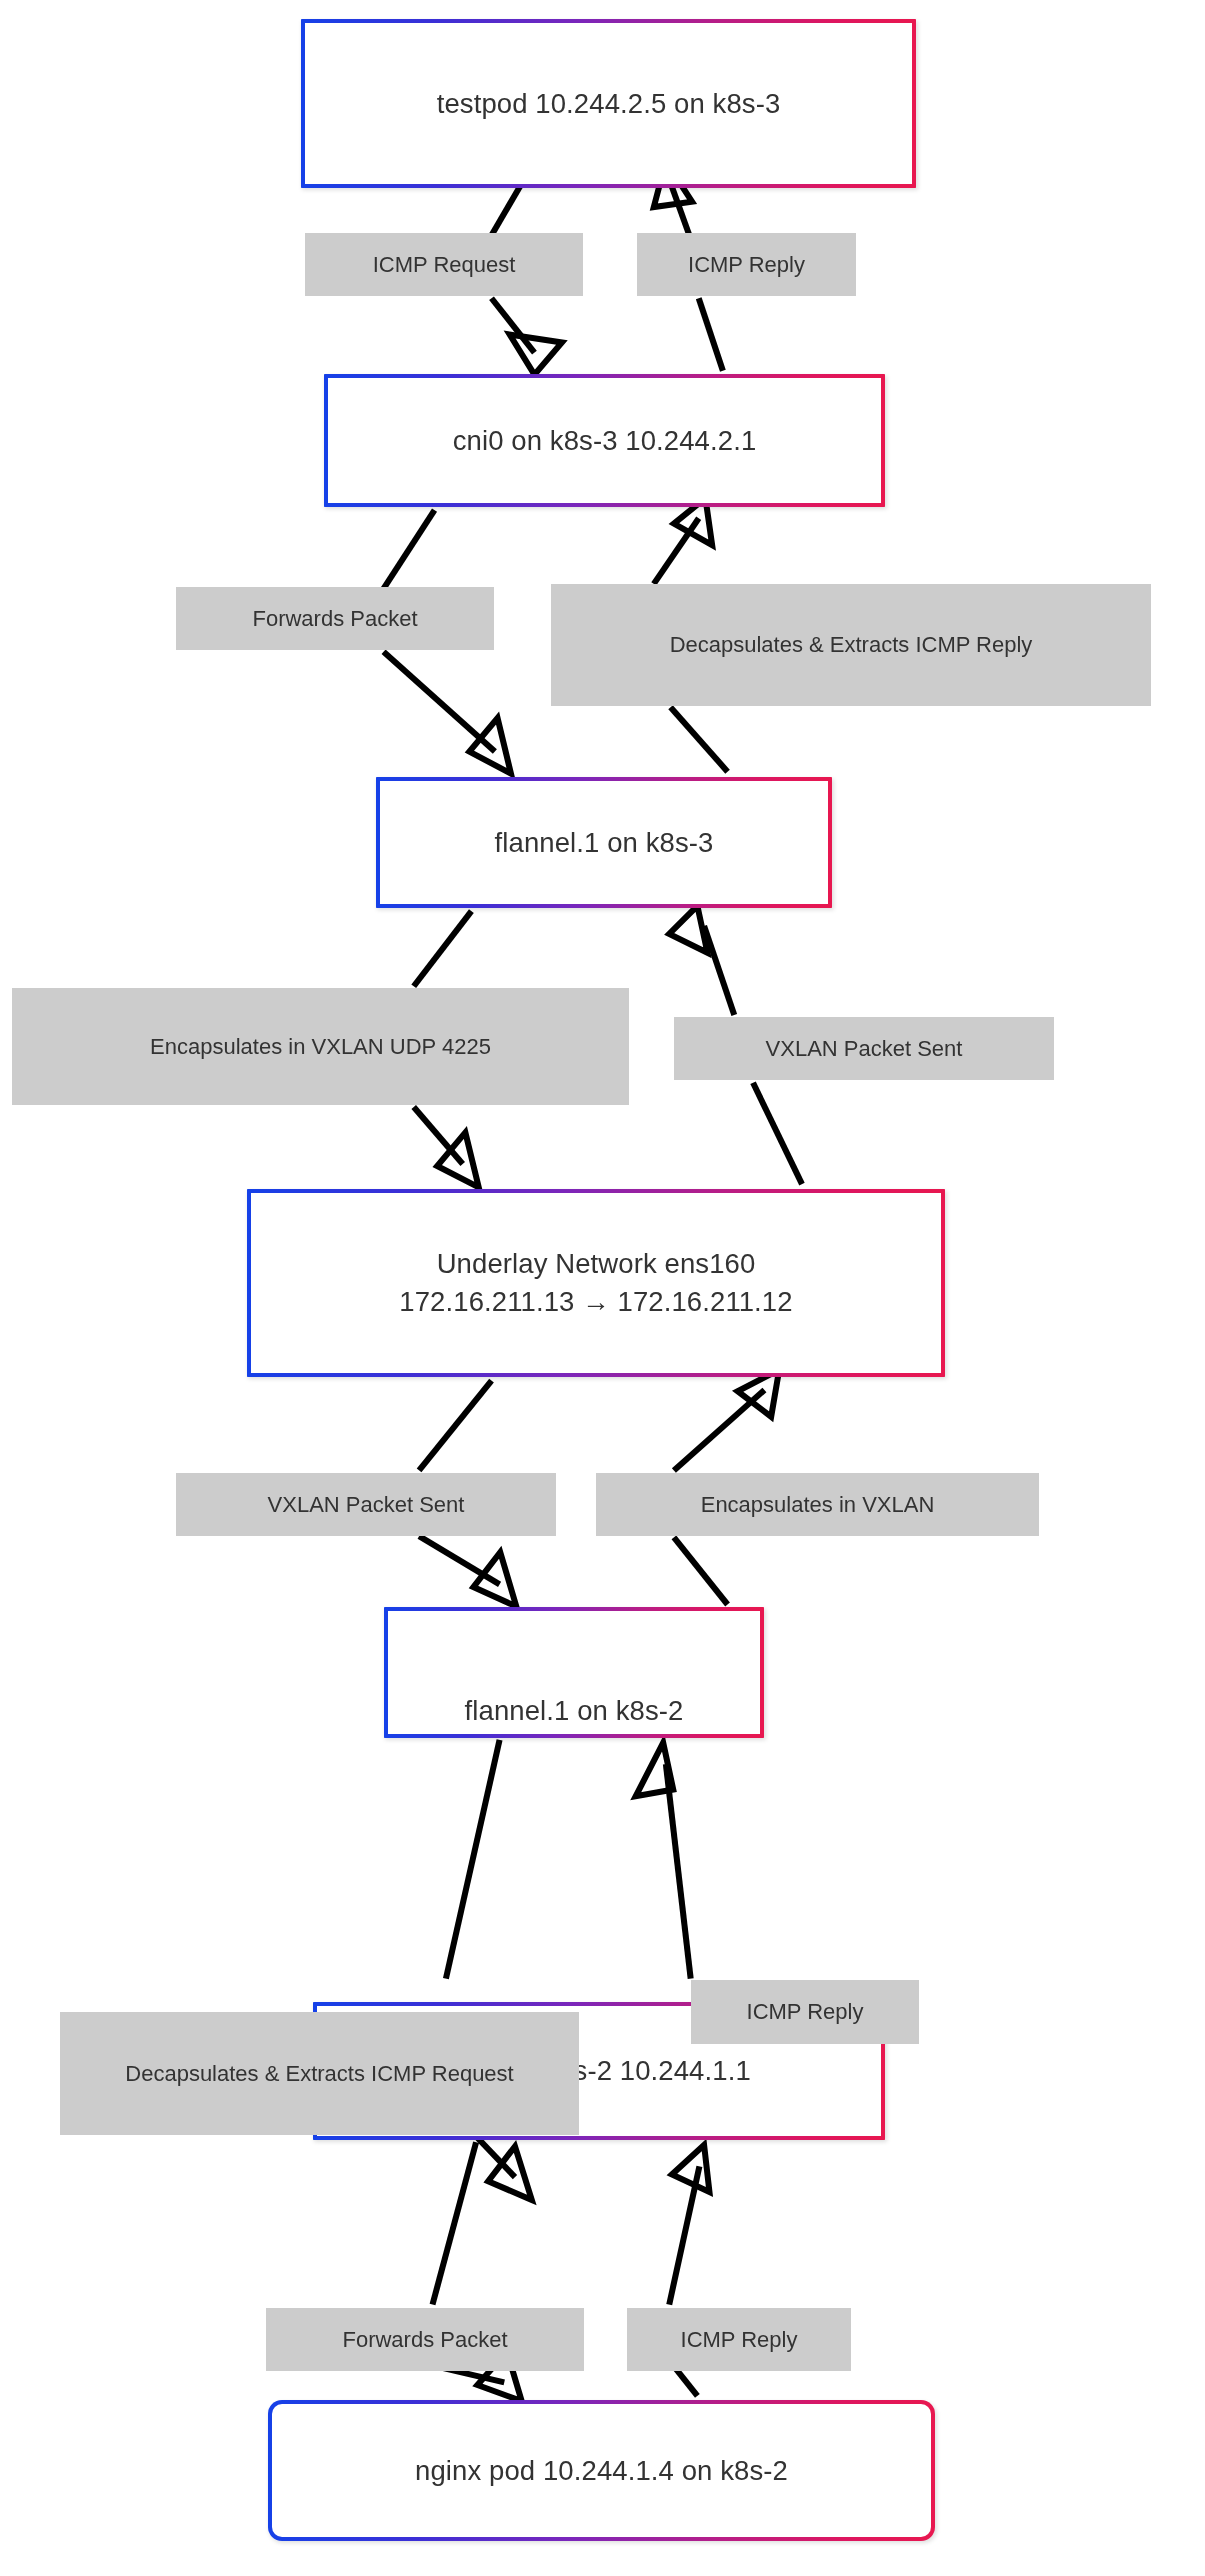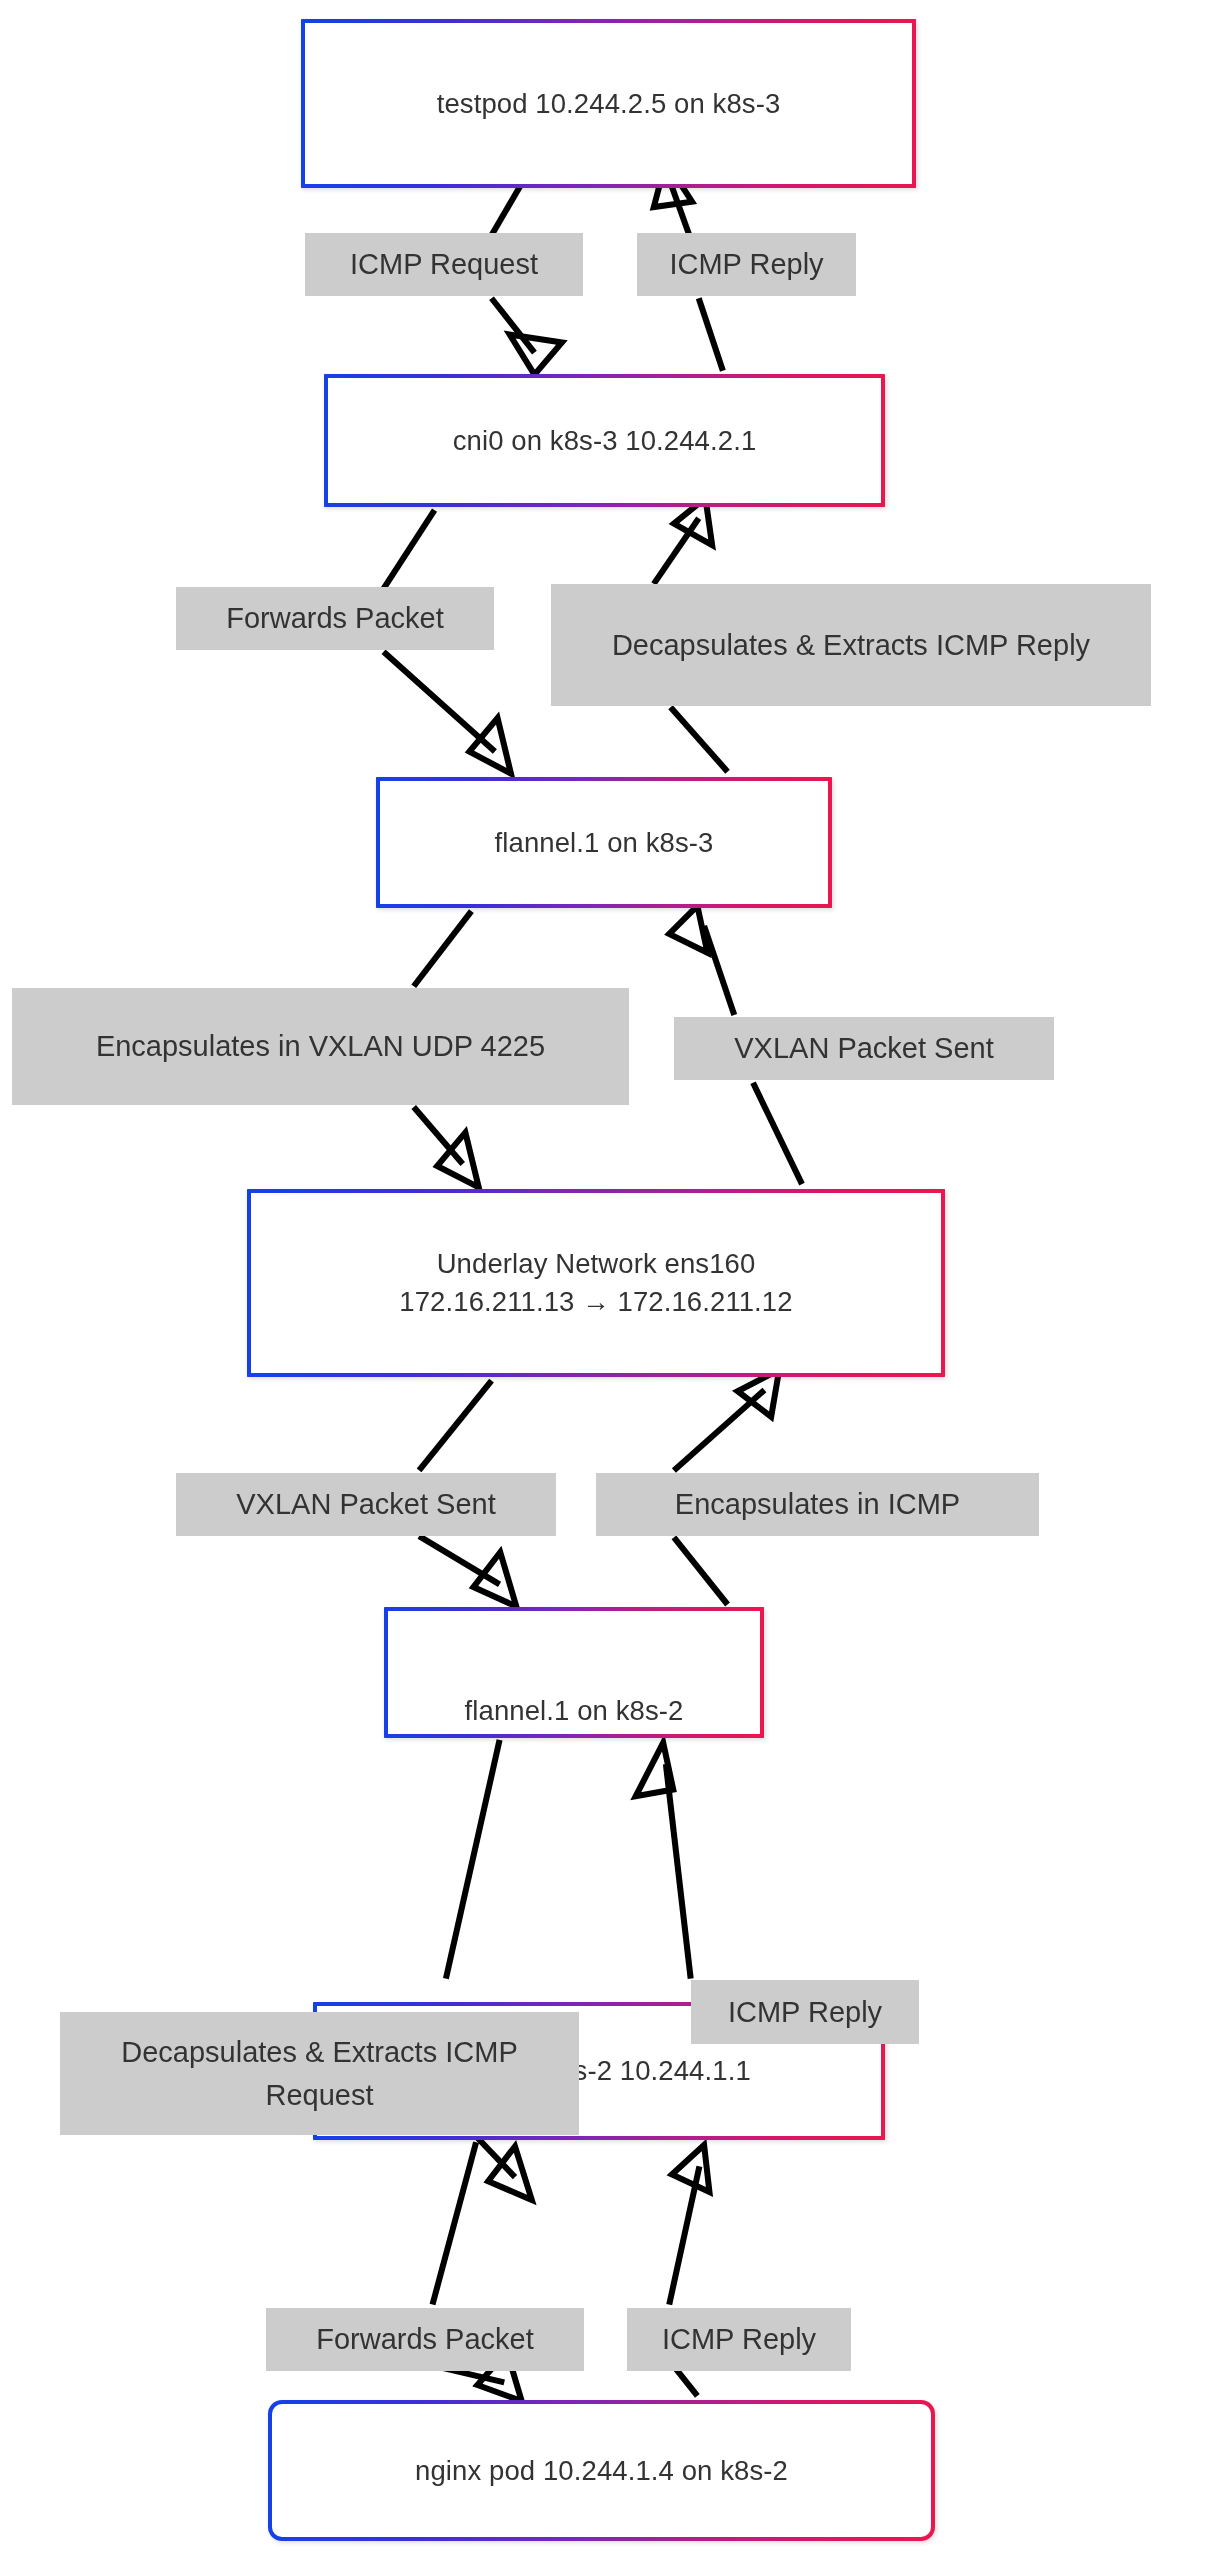--- a/index.html
+++ b/index.html
@@ -52,21 +52,21 @@
     width: 100%;
   }
   .node-line {
     display: block;
   }
   .edge-label {
     position: absolute;
     box-sizing: border-box;
     background: #cccccc;
     color: #333333;
-    font-size: 29px;
+    font-size: 22px;
     line-height: 1.45;
     text-align: center;
     display: flex;
     align-items: center;
     justify-content: center;
     padding: 6.7px 4px;
     white-space: pre-line;
   }
 </style>
 </head>
@@ -178,21 +178,21 @@
   <div class="edge-label" style="left:176px; top:587px; width:318px; height:63px;">Forwards Packet</div>
 
   <div class="edge-label" style="left:551px; top:584px; width:600px; height:122px;">Decapsulates &amp; Extracts ICMP Reply</div>
 
   <div class="edge-label" style="left:12px; top:988px; width:617px; height:117px;">Encapsulates in VXLAN UDP 4225</div>
 
   <div class="edge-label" style="left:674px; top:1017px; width:380px; height:63px;">VXLAN Packet Sent</div>
 
   <div class="edge-label" style="left:176px; top:1473px; width:380px; height:63px;">VXLAN Packet Sent</div>
 
-  <div class="edge-label" style="left:596px; top:1473px; width:443px; height:63px;">Encapsulates in ICMP</div>
+  <div class="edge-label" style="left:596px; top:1473px; width:443px; height:63px;">Encapsulates in VXLAN</div>
 
   <div class="edge-label" style="left:60px; top:1981px; width:519px; height:123px;margin-top:31px;">Decapsulates &amp; Extracts ICMP Request</div>
 
   <div class="edge-label" style="left:691px; top:1980px; width:228px; height:64px;">ICMP Reply</div>
 
   <div class="edge-label" style="left:266px; top:2308px; width:318px; height:63px;">Forwards Packet</div>
 
   <div class="edge-label" style="left:627px; top:2308px; width:224px; height:63px;">ICMP Reply</div>
 
 </div>

